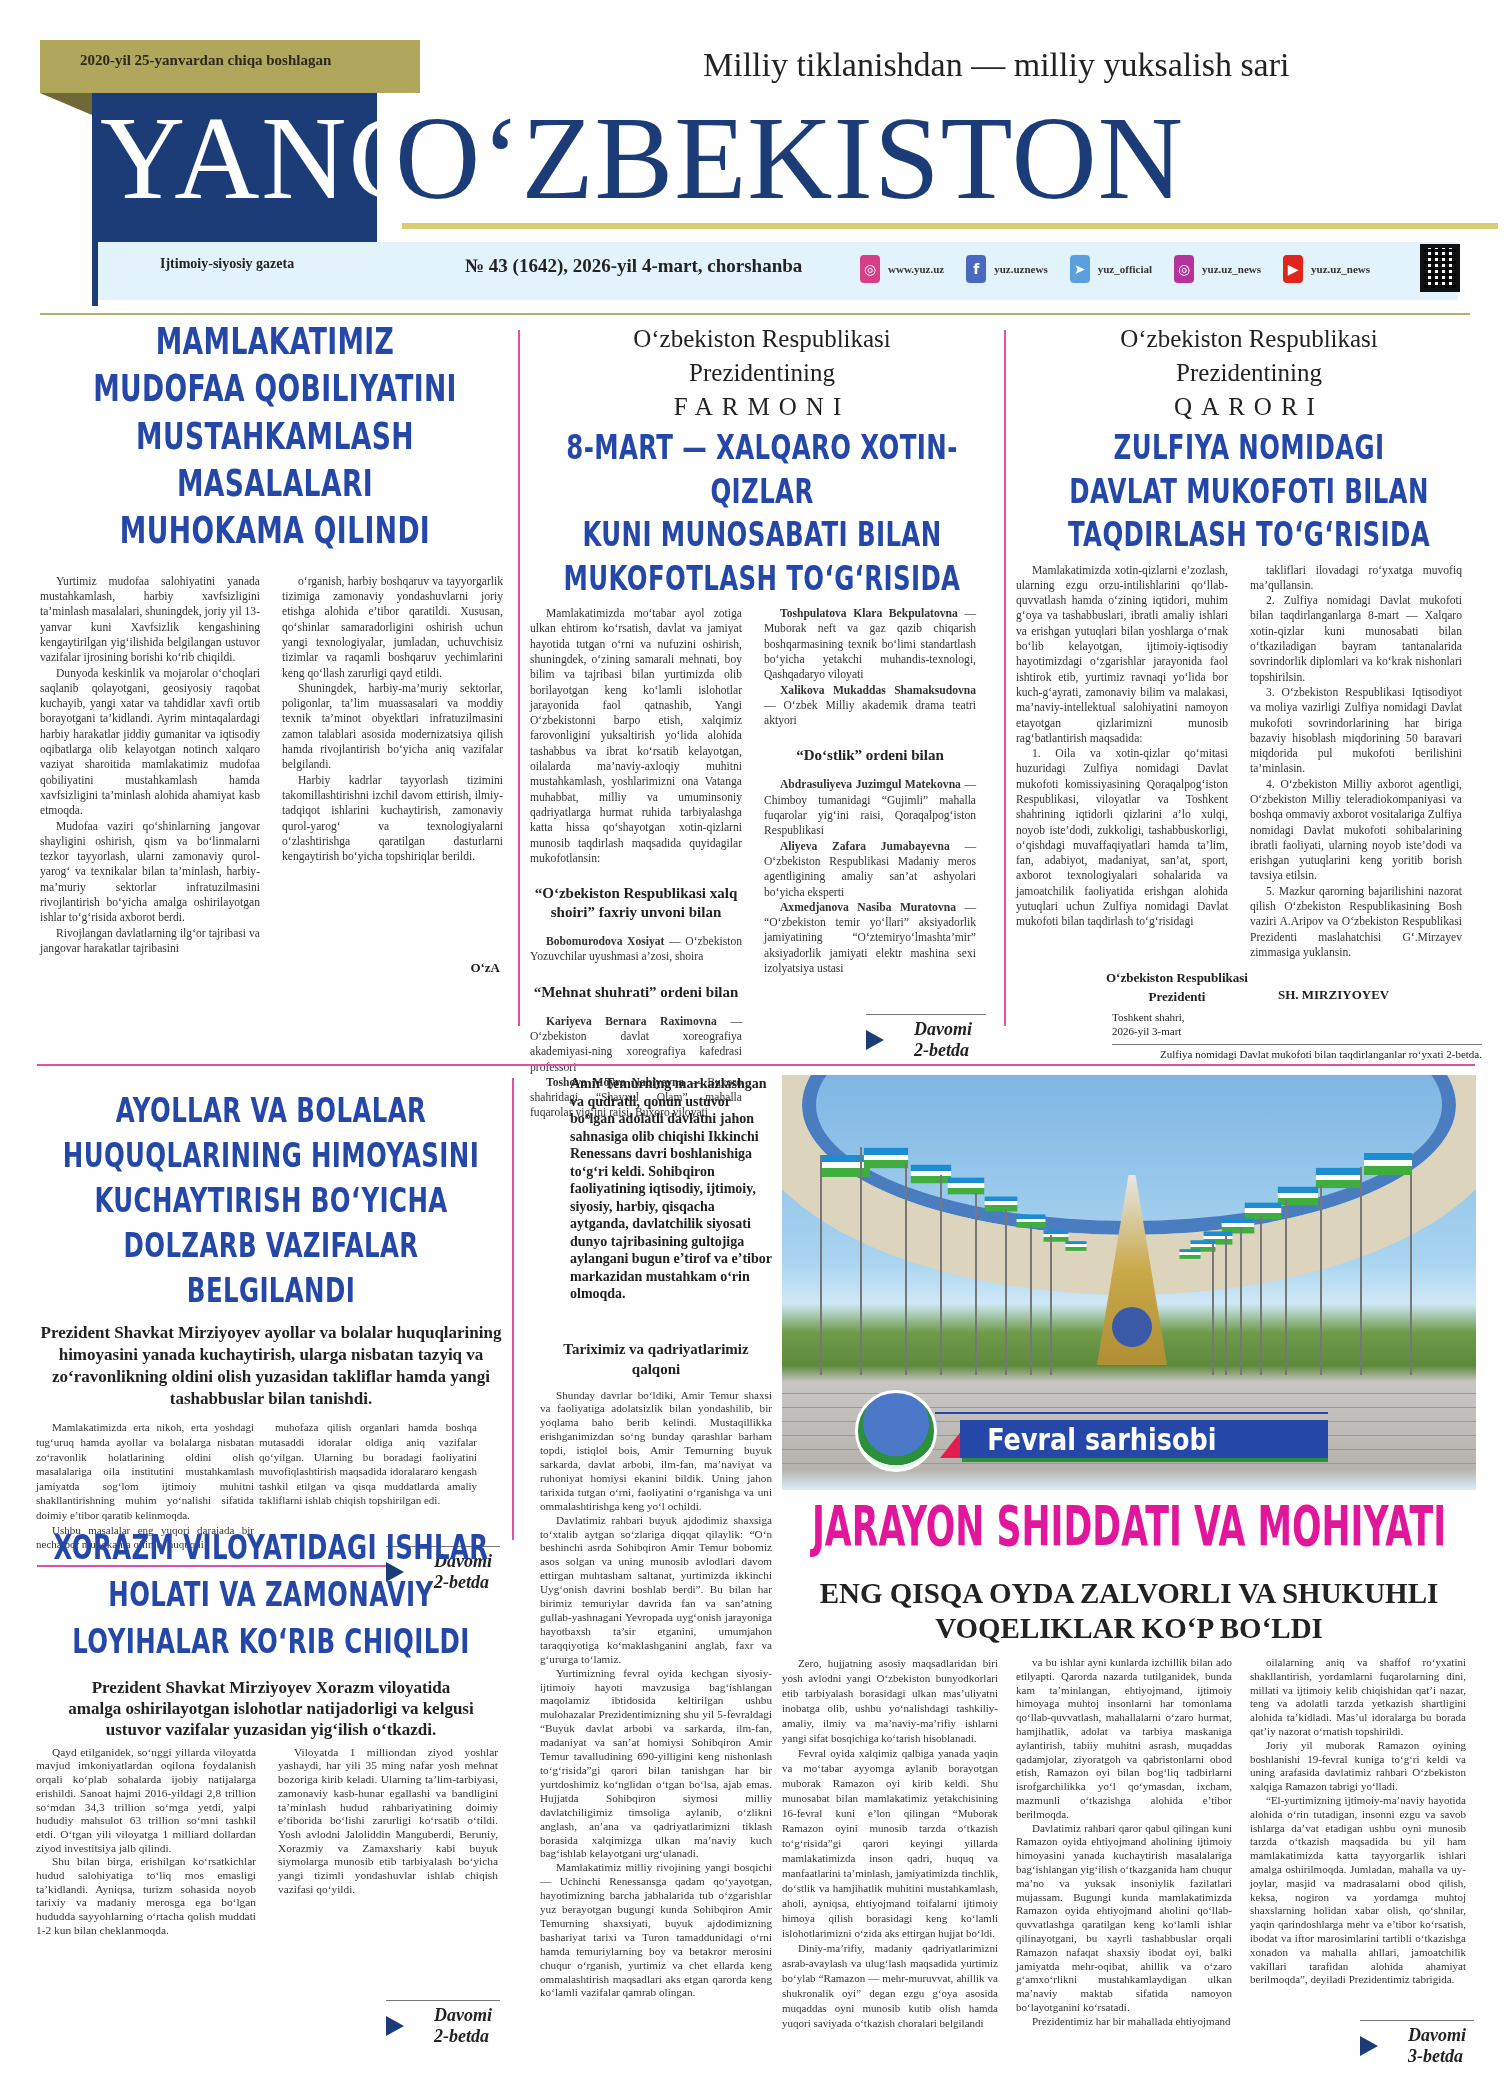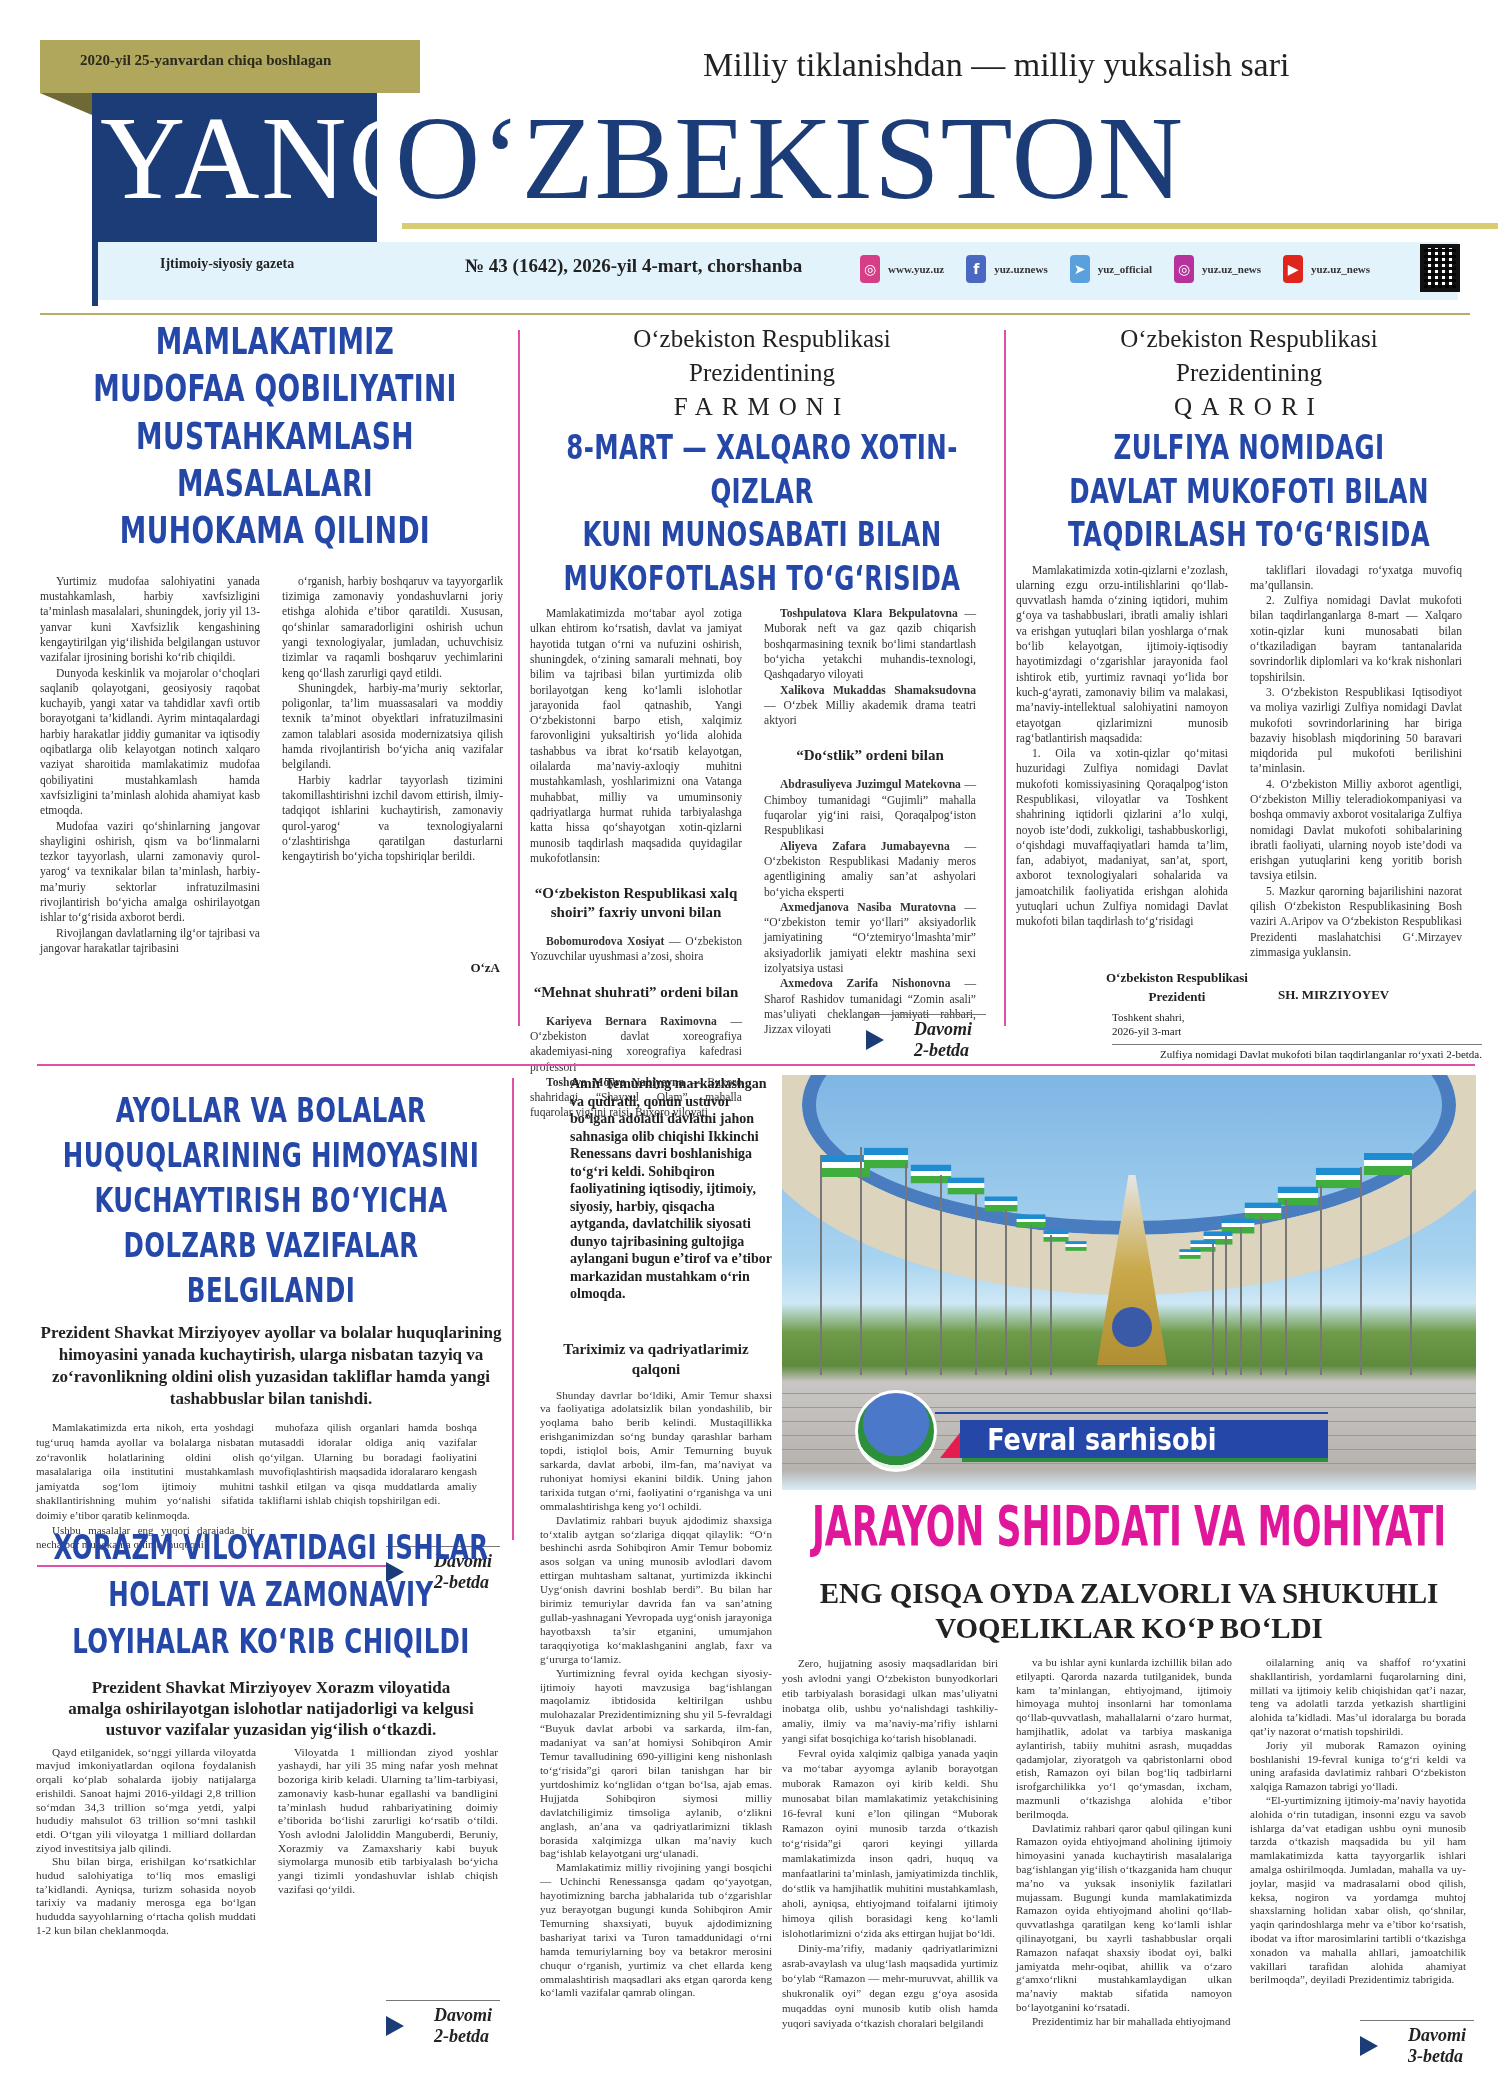--- a/index.html
+++ b/index.html
@@ -156,21 +156,20 @@
           <div class="body" style="text-indent: 16px;"><b>Toshova Moyra Nabiyevna</b> — Buxoro shahridagi “Shayxul Olam” mahalla fuqarolar yig‘ini raisi, Buxoro viloyati</div>
         </div>
     </div>
     <div style="width:212px;" id="a2-awards-right">
         <div class="body" style="text-indent: 16px;"><b>Toshpulatova Klara Bekpulatovna</b> — Muborak neft va gaz qazib chiqarish boshqarmasining texnik bo‘limi standartlash bo‘yicha yetakchi muhandis-texnologi, Qashqadaryo viloyati</div>
         <div class="body" style="text-indent: 16px;"><b>Xalikova Mukaddas Shamaksudovna</b> — O‘zbek Milliy akademik drama teatri aktyori</div>
         <div class="award-head" style="margin: 18px 0px 12px;">“Do‘stlik” ordeni bilan</div>
         <div class="body" style="text-indent: 16px;"><b>Abdrasuliyeva Juzimgul Matekovna</b> — Chimboy tumanidagi “Gujimli” mahalla fuqarolar yig‘ini raisi, Qoraqalpog‘iston Respublikasi</div>
         <div class="body" style="text-indent: 16px;"><b>Aliyeva Zafara Jumabayevna</b> — O‘zbekiston Respublikasi Madaniy meros agentligining amaliy san’at ashyolari bo‘yicha eksperti</div>
         <div class="body" style="text-indent: 16px;"><b>Axmedjanova Nasiba Muratovna</b> — “O‘zbekiston temir yo‘llari” aksiyadorlik jamiyatining “O‘ztemiryo‘lmashta’mir” aksiyadorlik jamiyati elektr mashina sexi izolyatsiya ustasi</div>
-        <div class="body" style="text-indent: 16px;"><b>Axmedova Zarifa Nishonovna</b> — Sharof Rashidov tumanidagi “Zomin asali” mas’uliyati cheklangan jamiyati rahbari, Jizzax viloyati</div>
       </div>
   </div>
   <div class="davomi abs" style="left:336px; top:692px; width:120px;">
     <span class="davomi-arrow"></span>
     <span class="davomi-text">Davomi 2-betda</span>
   </div>
 </section>
 
 <section class="abs" style="left:1016px; top:322px; width:466px;">
   <div class="decree-head">

